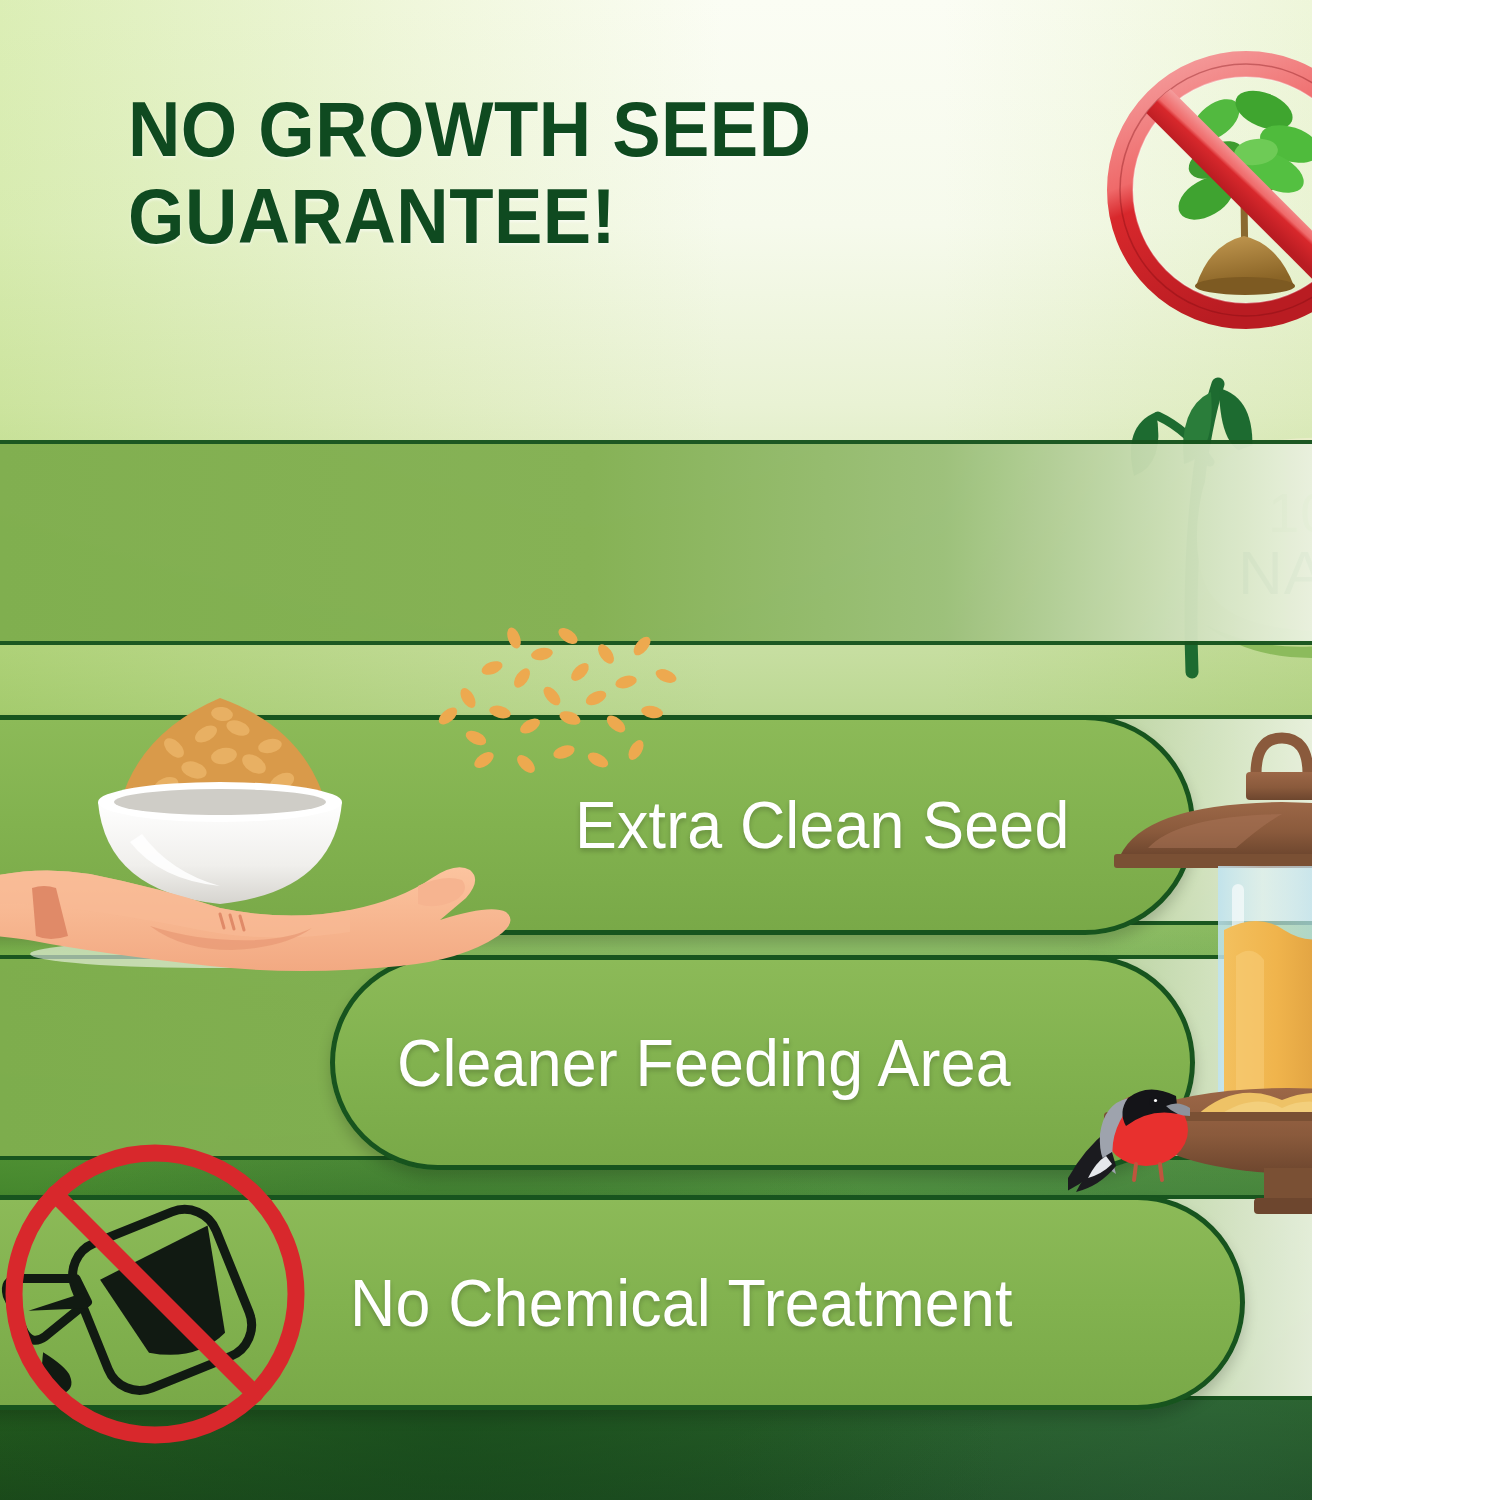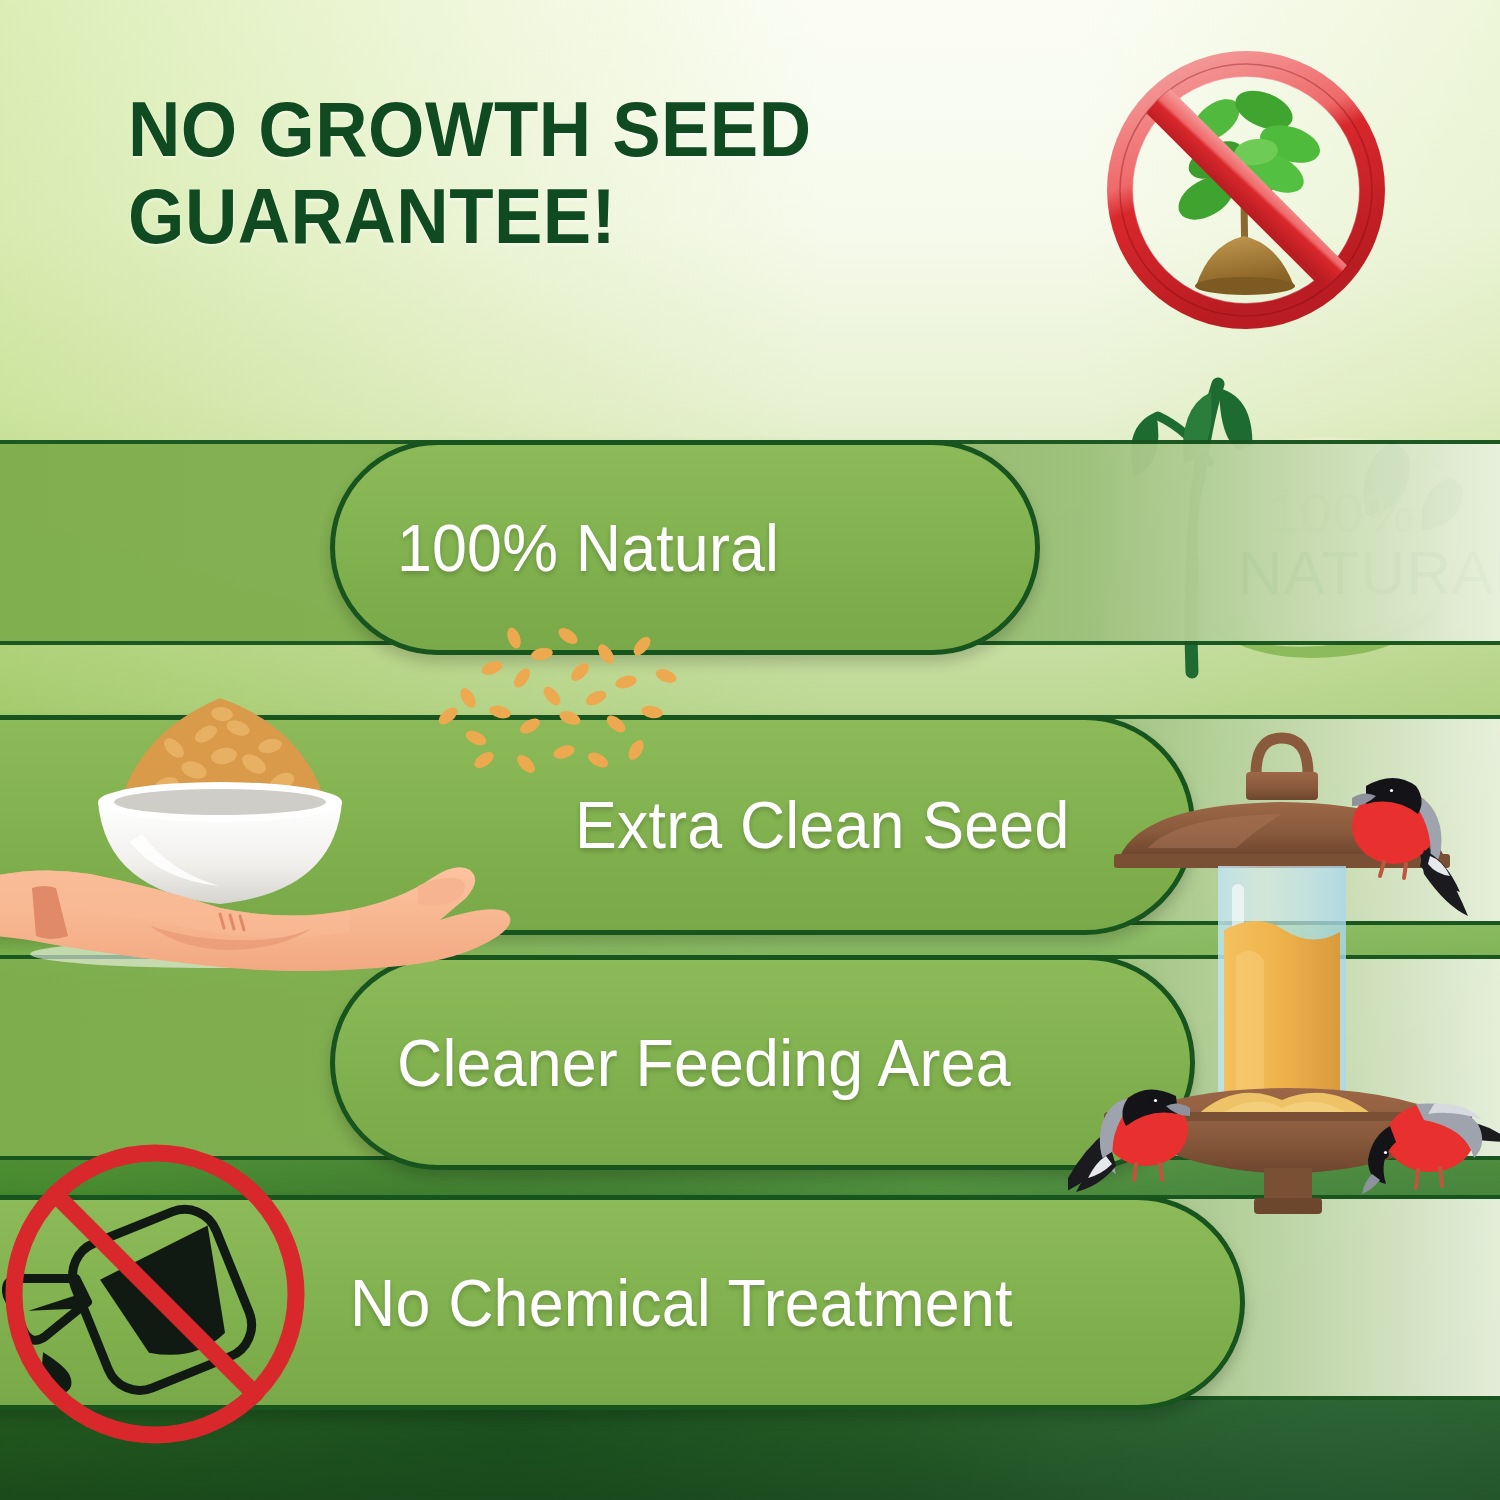--- a/index.html
+++ b/index.html
@@ -2,27 +2,28 @@
 <html><head>
 <meta charset="utf-8">
 <style>
   html,body{margin:0;padding:0;}
   body{
     width:1500px;height:1500px;overflow:hidden;
     font-family:"Liberation Sans","DejaVu Sans",sans-serif;
     background:#fff;
   }
   #stage{
-    position:relative;width:1500px;height:1500px;overflow:hidden;
+    position:relative;width:1272px;height:1500px;overflow:hidden;
     background:
       radial-gradient(ellipse 900px 620px at 34% 96%, rgba(20,70,25,.55) 0%, rgba(20,70,25,0) 62%),
       radial-gradient(ellipse 760px 700px at 92% 92%, rgba(55,110,80,.38) 0%, rgba(55,110,80,0) 65%),
       linear-gradient(to bottom, #fbfdf4 0%, #f6faec 15%, #e9f2d4 27%, #cfe3ab 40%, #a9cd7c 55%, #79b158 68%, #4e8f3c 80%, #2e6b2c 90%, #1f4f23 100%),
       linear-gradient(to right, #dff0be 0%, #f4f9e6 32%, #ffffff 55%, #ffffff 72%, #f2f8e4 100%);
     background-blend-mode:normal,normal,multiply,normal;
+    padding-left:40px;
   }
 
   
   .headline{
     position:absolute;left:128px;top:86px;width:930px;
     color:#0f4a20;
     font-size:78px;line-height:1.12;
     font-weight:bold;letter-spacing:.5px;
     transform:scaleX(.93);transform-origin:left top;
     text-shadow:0 2px 3px rgba(255,255,255,.55);
@@ -162,23 +163,20 @@
 
     <path d="M300 70 Q264 90 274 142 Q312 142 318 98 Q320 78 300 70 Z" fill="#1d6b30"></path>
     <path d="M296 82 Q286 112 288 138" stroke="#2a7d3a" stroke-width="3" fill="none"></path>
     <path d="M356 106 Q326 120 330 158 Q362 156 370 128 Q374 110 356 106 Z" fill="#23723a"></path>
     <text class="b100" x="176" y="160" fill="#8cbb5c" font-size="56" font-family="Liberation Sans, sans-serif">100%</text>
     <text class="bnat" x="146" y="222" fill="#19642c" font-size="62" font-family="Liberation Sans, sans-serif" font-weight="500">NATURAL</text>
   </svg>
 
   <div class="band" id="band1">
     <div class="wash"></div>
-    <div class="pill">
-      <span class="lbl">100% Natural</span>
-    </div>
   </div>
 
   <div class="band" id="band2">
     <div class="wash"></div>
     <div class="pill">
       <span class="lbl">Extra Clean Seed</span>
     </div>
   </div>
 
   <div class="band" id="band4">

